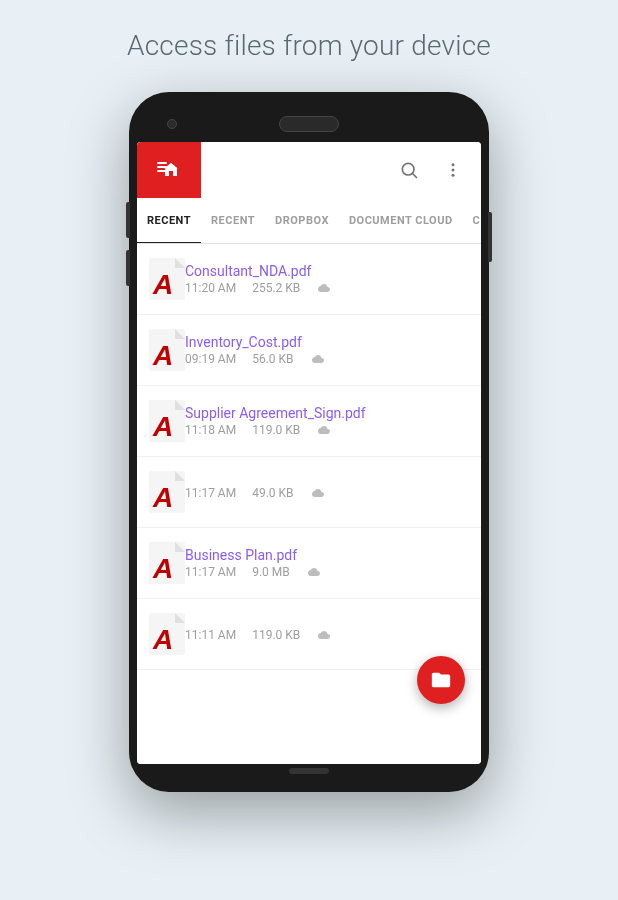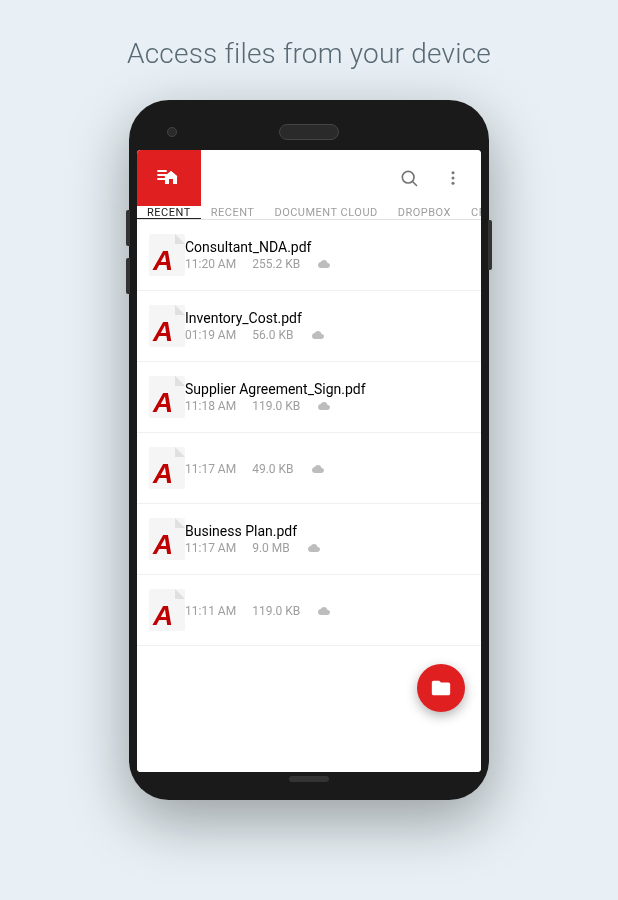--- a/index.html
+++ b/index.html
@@ -14,21 +14,21 @@
       align-items: center;
       overflow: hidden;
     }
 
     .headline {
       text-align: left;
       color: #5a6a75;
       font-size: 28px;
       font-weight: 300;
       line-height: 1.3;
-      margin-top: 36px;
+      margin-top: 28px;
       margin-bottom: 28px;
       letter-spacing: 0.2px;
     }
 
     
     .phone {
       width: 360px;
       height: 700px;
       background: #1a1a1a;
       border-radius: 40px;
@@ -125,23 +125,23 @@
 
     
     .tabs {
       display: flex;
       border-bottom: 1px solid #e0e0e0;
       flex-shrink: 0;
       overflow: hidden;
     }
 
     .tab {
-      padding: 0 10px;
+      padding: 16px 10px;
       font-size: 11px;
-      font-weight: 400;
+      font-weight: 700;
       color: #9e9e9e;
       letter-spacing: 0.5px;
       cursor: pointer;
       white-space: nowrap;
       position: relative;
     }
 
     .tab.active {
       color: #212121;
     }
@@ -171,21 +171,21 @@
       cursor: pointer;
     }
 
     .file-details {
       flex: 1;
       min-width: 0;
     }
 
     .file-name {
       font-size: 14px;
-      color: #000000;
+      color: #8b5cf6;
       font-weight: 400;
       white-space: nowrap;
       overflow: hidden;
       text-overflow: ellipsis;
     }
 
     .file-meta {
       font-size: 12px;
       color: #9e9e9e;
       margin-top: 2px;
@@ -310,22 +310,22 @@
             <circle cx="12" cy="12" r="2"></circle>
             <circle cx="12" cy="19" r="2"></circle>
           </svg>
         </div>
       </div>
     </div>
 
     <div class="tabs">
       <div class="tab active">RECENT</div>
       <div class="tab">RECENT</div>
+      <div class="tab">DROPBOX</div>
       <div class="tab">DOCUMENT CLOUD</div>
-      <div class="tab">DROPBOX</div>
       <div class="tab">CR</div>
     </div>
 
     <div class="file-list" style="position:relative;">
 
       <div class="file-item">
       <svg class="pdf-icon" viewBox="0 0 36 42" fill="none">
 
         <rect x="0" y="0" width="36" height="42" rx="2" fill="#f5f5f5"></rect>
 
@@ -351,21 +351,21 @@
         <rect x="0" y="0" width="36" height="42" rx="2" fill="#f5f5f5"></rect>
 
         <path d="M26 0 L36 10 L26 10 Z" fill="#e0e0e0"></path>
 
         <text x="4" y="36" font-size="28" font-family="Arial" font-weight="bold" fill="#c00000" font-style="italic">A</text>
 
       </svg>
       <div class="file-details">
         <div class="file-name">Inventory_Cost.pdf</div>
         <div class="file-meta">
-          <span>01:19 AM</span>
+          <span>09:19 AM</span>
           <span>56.0 KB</span>
           <svg width="14" height="10" viewBox="0 0 14 10" fill="none">
                 <path d="M11.5 4.1C11.2 2.3 9.7 1 8 1 6.6 1 5.4 1.8 4.8 3.1 3.2 3.3 2 4.6 2 6.2 2 7.8 3.2 9 4.8 9h6.4C12.8 9 14 7.8 14 6.3c0-1.2-.9-2.1-2.5-2.2z" fill="#bdbdbd"></path>
               </svg>
         </div>
       </div>
     </div>
         <div class="file-item">
       <svg class="pdf-icon" viewBox="0 0 36 42" fill="none">
 

